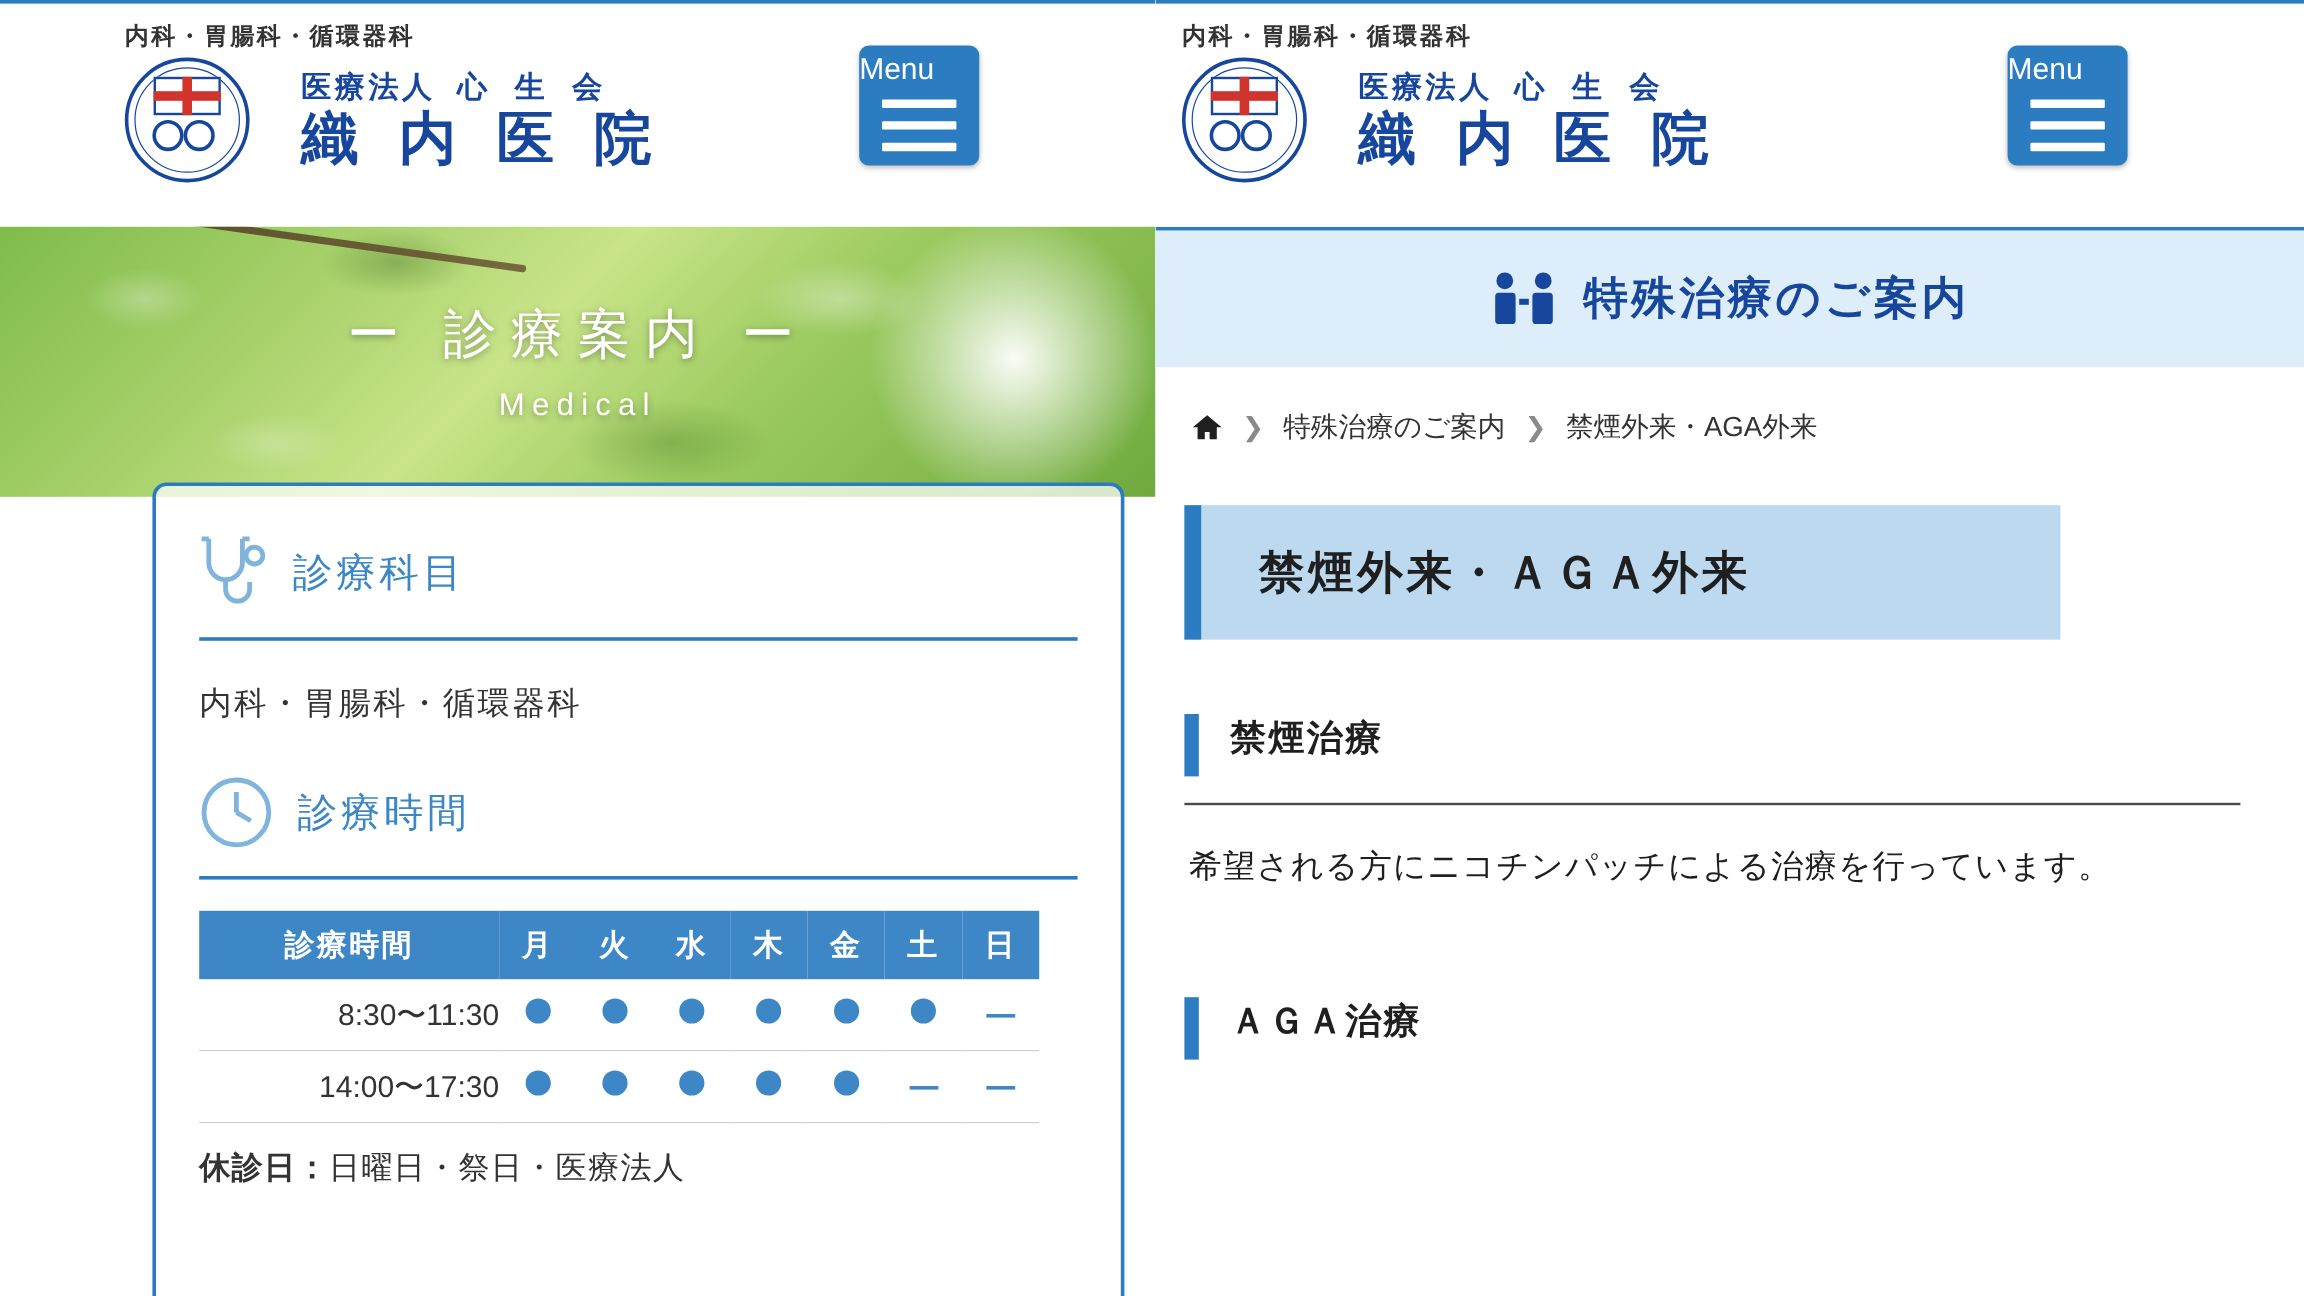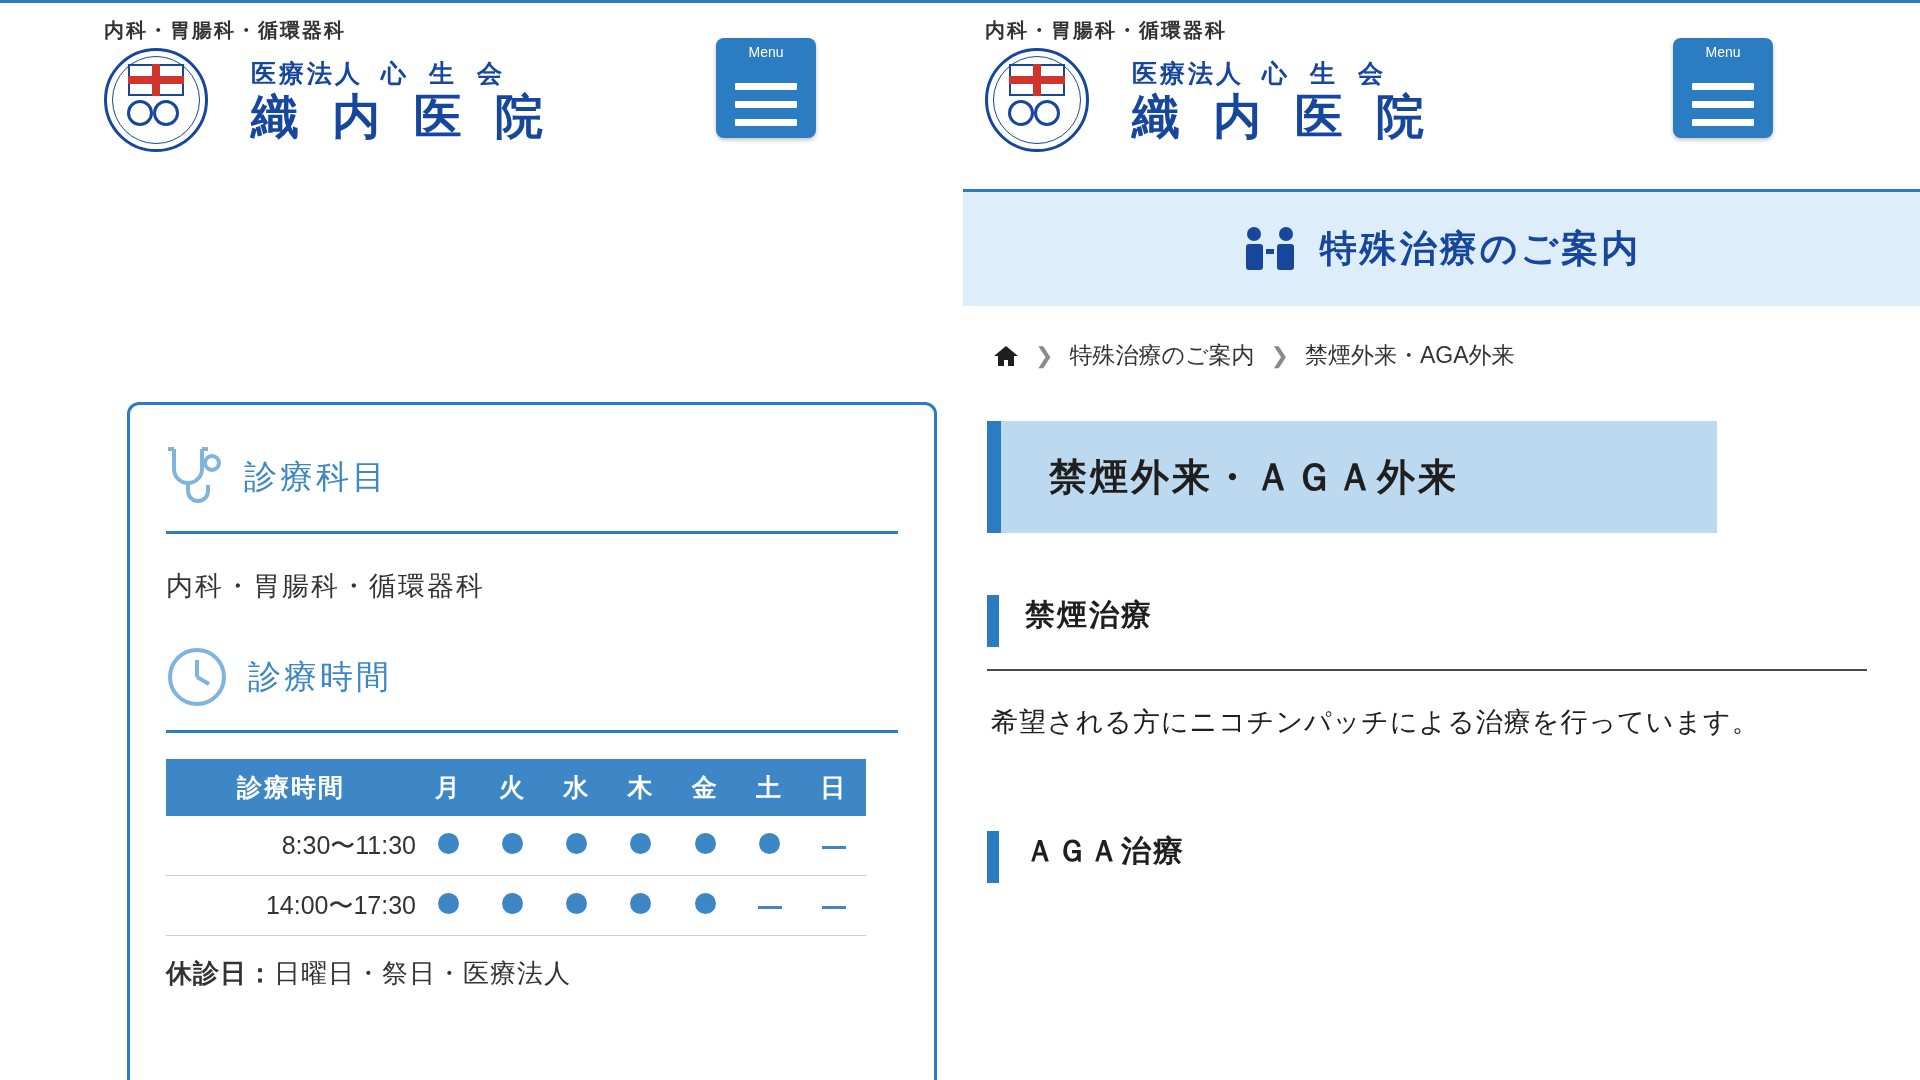--- a/index.html
+++ b/index.html
@@ -146,23 +146,23 @@
     background: #2b7cc0;
     border-radius: 8px;
     box-shadow: 0 2px 4px rgba(0,0,0,.25);
     cursor: pointer;
   }
   .left-pane .menu-btn { right: 147px; }
   .right-pane .menu-btn { right: 147px; }
   .menu-btn .mlabel {
     position: absolute;
     top: 6px; left: 0; right: 0;
-    text-align: center;
+    text-align: left;
     color: #ffffff;
-    font-size: 14px;
+    font-size: 25px;
   }
   .menu-btn .bar {
     position: absolute;
     left: 19px;
     width: 62px;
     height: 7px;
     background: #ffffff;
     border-radius: 1px;
   }
   .menu-btn .bar.b1 { top: 45px; }
@@ -414,20 +414,25 @@
         </div>
       </div>
       <div class="menu-btn">
         <div class="mlabel">Menu</div>
         <div class="bar b1"></div>
         <div class="bar b2"></div>
         <div class="bar b3"></div>
       </div>
     </div>
 
+    <div class="hero">
+      <div class="branch"></div>
+      <div class="hero-title">ー 診療案内 ー</div>
+      <div class="hero-sub">Medical</div>
+    </div>
 
     <div class="info-card">
 
       <div class="card-head">
         <svg class="icon-steth" viewBox="0 0 58 64">
           <path d="M8 4 v20 a14 14 0 0 0 28 0 V4" fill="none" stroke="#7fb4dc" stroke-width="4"></path>
           <path d="M22 38 v8 a10 10 0 0 0 20 0 v-6" fill="none" stroke="#7fb4dc" stroke-width="4"></path>
           <circle cx="46" cy="18" r="7" fill="none" stroke="#7fb4dc" stroke-width="4"></circle>
           <line x1="8" y1="4" x2="2" y2="4" stroke="#7fb4dc" stroke-width="4"></line>
           <line x1="36" y1="4" x2="42" y2="4" stroke="#7fb4dc" stroke-width="4"></line>

